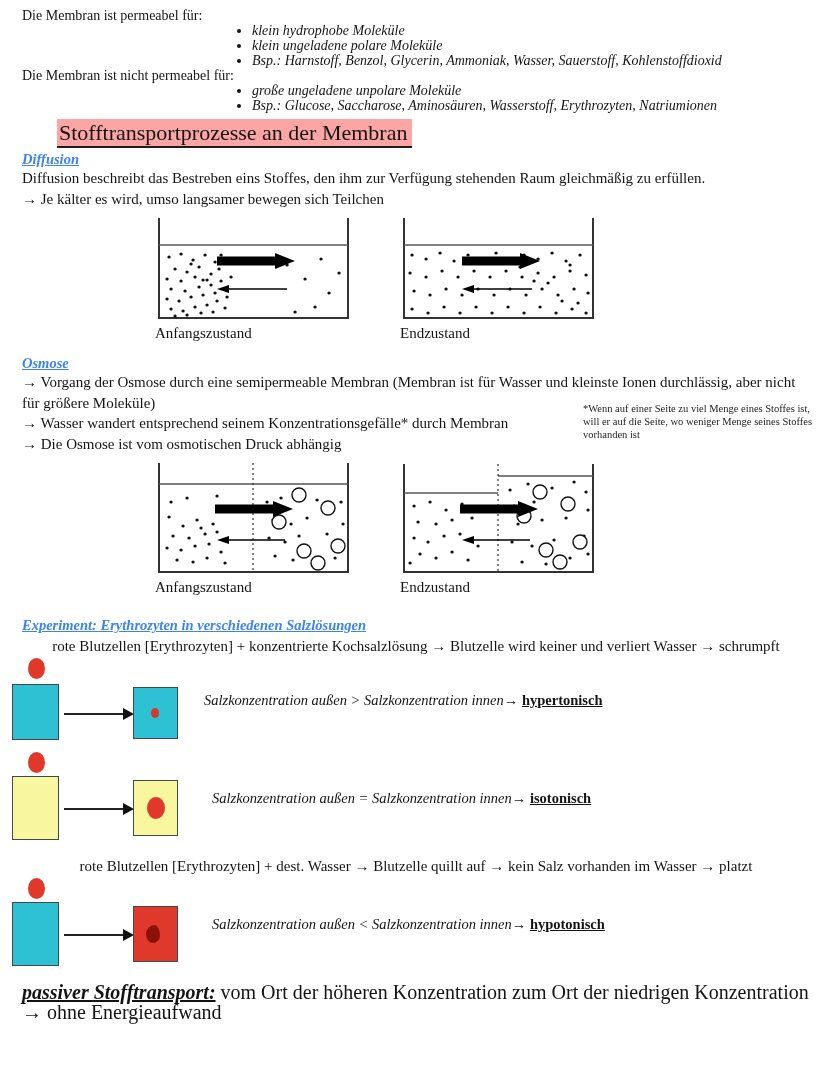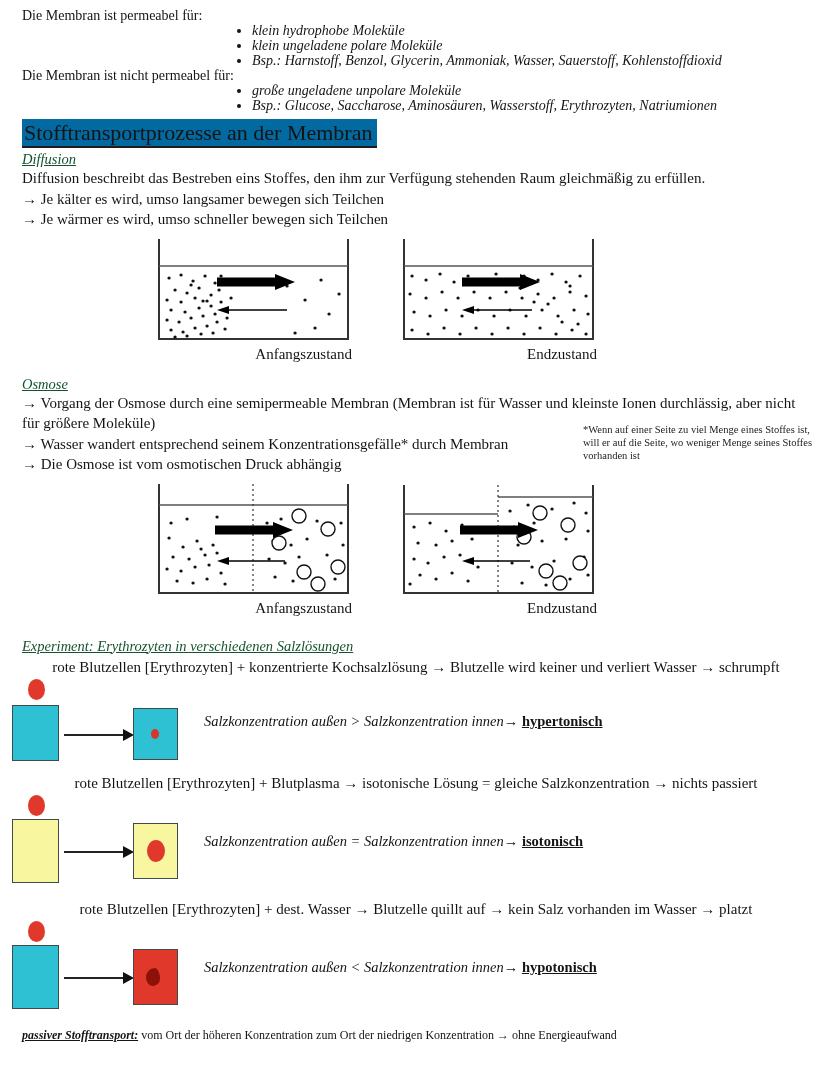--- a/index.html
+++ b/index.html
@@ -7,31 +7,31 @@
   .page{position:relative;width:828px;height:1086px;box-sizing:border-box;padding:8px 18px 0 22px;overflow:hidden;border-radius:7px;}
 
   
   .permeability{font-size:14px;line-height:15px;}
   .permeability p{margin:0;}
   .permeability ul{margin:0;padding-left:230px;list-style:disc;font-style:italic;}
   .permeability li{margin:0;}
 
   
   h1.title{margin:7px 0 0;font-size:22px;font-weight:normal;line-height:26px;}
-  h1.title .hl{background:#0369a1;border-bottom:2px solid #1d1d1d;padding:1px 5px 1px 2px;}
-
-  
-  h2.green{margin:4px 0 0;font-size:14.5px;line-height:18px;font-weight:normal;font-style:italic;
-           color:#14532d;text-decoration:underline;}
+  h1.title .hl{background:#fca5a5;border-bottom:2px solid #1d1d1d;padding:1px 5px 1px 2px;margin-left:35px;}
+
+  
+  h2.green{margin:4px 0 0;font-size:14.5px;line-height:18px;font-weight:bold;font-style:italic;
+           color:#3b82f6;text-decoration:underline;}
 
   .body-text p{margin:0;font-size:15px;line-height:20.5px;}
 
   
   .figure-row{display:flex;gap:48px;margin:8px 0 0 133px;}
-  .figure-row figure{margin:0;text-align:right;}
+  .figure-row figure{margin:0;text-align:left;}
   .figure-row figcaption{font-size:15px;line-height:18px;margin-top:4px;}
   .beaker{display:block;}
 
   .osmose{position:relative;margin-top:12px;}
   .osmose-points{max-width:795px;}
   .footnote{position:absolute;top:48px;left:561px;width:238px;font-size:10.5px;line-height:13px;color:#222;}
 
   
   .experiment{margin-top:20px;}
   .exp-desc{margin:2px 0 2px;font-size:15px;line-height:20px;text-align:center;}
@@ -49,24 +49,24 @@
   .fig-arrow{position:absolute;left:52px;top:55px;width:60px;height:2px;background:#222;}
   .tall .fig-arrow{top:56px;}
   .fig-arrow::after{content:"";position:absolute;right:-10px;top:-5px;width:0;height:0;
     border-left:11px solid #111;border-top:6px solid transparent;border-bottom:6px solid transparent;}
   .inner{position:absolute;}
   .inner.dot-small{left:17px;top:20px;width:8px;height:10px;border-radius:50%;background:#d8362a;}
   .inner.dot-big{left:13px;top:16px;width:18px;height:22px;border-radius:50%;background:#e0392b;}
   .inner.blob{left:12px;top:18px;width:14px;height:18px;background:#8c1207;
     border-radius:62% 38% 55% 45% / 50% 60% 40% 50%;}
   .caption{position:absolute;left:192px;top:34px;font-size:14.5px;font-style:italic;white-space:nowrap;}
-  .tall .caption{top:38px;}
+  .tall .caption{top:38px;margin-left:8px;}
   .cap-term{font-style:normal;font-weight:bold;text-decoration:underline;}
 
-  .footer-line{margin:8px 0 0;font-size:12px;line-height:20px;}
+  .footer-line{margin:8px 0 0;font-size:20px;line-height:20px;}
   .footer-term{font-weight:bold;font-style:italic;text-decoration:underline;}
 </style>
 </head>
 <body>
 
 <div class="page">
 
   <section class="permeability">
     <p>Die Membran ist permeabel für:</p>
     <ul>
@@ -80,21 +80,20 @@
       <li>Bsp.: Glucose, Saccharose, Aminosäuren, Wasserstoff, Erythrozyten, Natriumionen</li>
     </ul>
   </section>
 
   <h1 class="title"><span class="hl">Stofftransportprozesse an der Membran</span></h1>
 
   <section class="diffusion body-text">
     <h2 class="green">Diffusion</h2>
     <p>Diffusion beschreibt das Bestreben eins Stoffes, den ihm zur Verfügung stehenden Raum gleichmäßig zu erfüllen.</p>
     <p>→ Je kälter es wird, umso langsamer bewegen sich Teilchen</p>
-    <p>→ Je wärmer es wird, umso schneller bewegen sich Teilchen</p>
 
     <div class="figure-row">
       <figure>
         <svg class="beaker" width="197" height="103" viewBox="0 0 197 103">
           <path d="M4 1 V101 H193 V1" fill="none" stroke="#333" stroke-width="2"></path>
           <line x1="4" y1="28" x2="193" y2="28" stroke="#555" stroke-width="1.6"></line>
           <path fill="none" stroke="#111" stroke-width="3.2" stroke-linecap="round" d="M14 40h.1 M26 37h.1 M38 43h.1 M50 38h.1 M60 45h.1 M20 52h.1 M32 55h.1 M44 50h.1 M56 57h.1 M12 62h.1 M26 64h.1 M40 60h.1 M52 63h.1 M64 52h.1 M16 72h.1 M30 74h.1 M44 70h.1 M56 68h.1 M66 64h.1 M12 82h.1 M24 84h.1 M36 80h.1 M48 78h.1 M60 76h.1 M70 72h.1 M16 92h.1 M28 94h.1 M40 90h.1 M52 88h.1 M62 84h.1 M72 80h.1 M20 99h.1 M32 98h.1 M46 96h.1 M58 95h.1 M70 91h.1 M76 60h.1 M72 46h.1 M66 38h.1 M48 63h.1 M36 47h.1 M132 48h.1 M150 62h.1 M160 90h.1 M174 76h.1 M140 95h.1 M184 56h.1 M166 42h.1"></path>
           <g>
             <line x1="62" y1="44" x2="120" y2="44" stroke="#000" stroke-width="9"></line>
             <polygon points="120,36 140,44 120,52" fill="#000"></polygon>
@@ -196,21 +195,20 @@
     <div class="exp-fig">
       <span class="free-cell"></span>
       <div class="cell start c-cyan"></div>
       <div class="fig-arrow"></div>
       <div class="cell end c-cyan">
         <span class="inner dot-small"></span>
       </div>
       <div class="caption"><span class="cap-prefix">Salzkonzentration außen &gt; Salzkonzentration innen→ </span><span class="cap-term">hypertonisch</span></div>
     </div>
 
-    <p class="exp-desc">rote Blutzellen [Erythrozyten] + Blutplasma → isotonische Lösung = gleiche Salzkonzentration → nichts passiert</p>
     <div class="exp-fig tall">
       <span class="free-cell"></span>
       <div class="cell start c-yellow"></div>
       <div class="fig-arrow"></div>
       <div class="cell end c-yellow">
         <span class="inner dot-big"></span>
       </div>
       <div class="caption"><span class="cap-prefix">Salzkonzentration außen = Salzkonzentration innen→ </span><span class="cap-term">isotonisch</span></div>
     </div>
 

